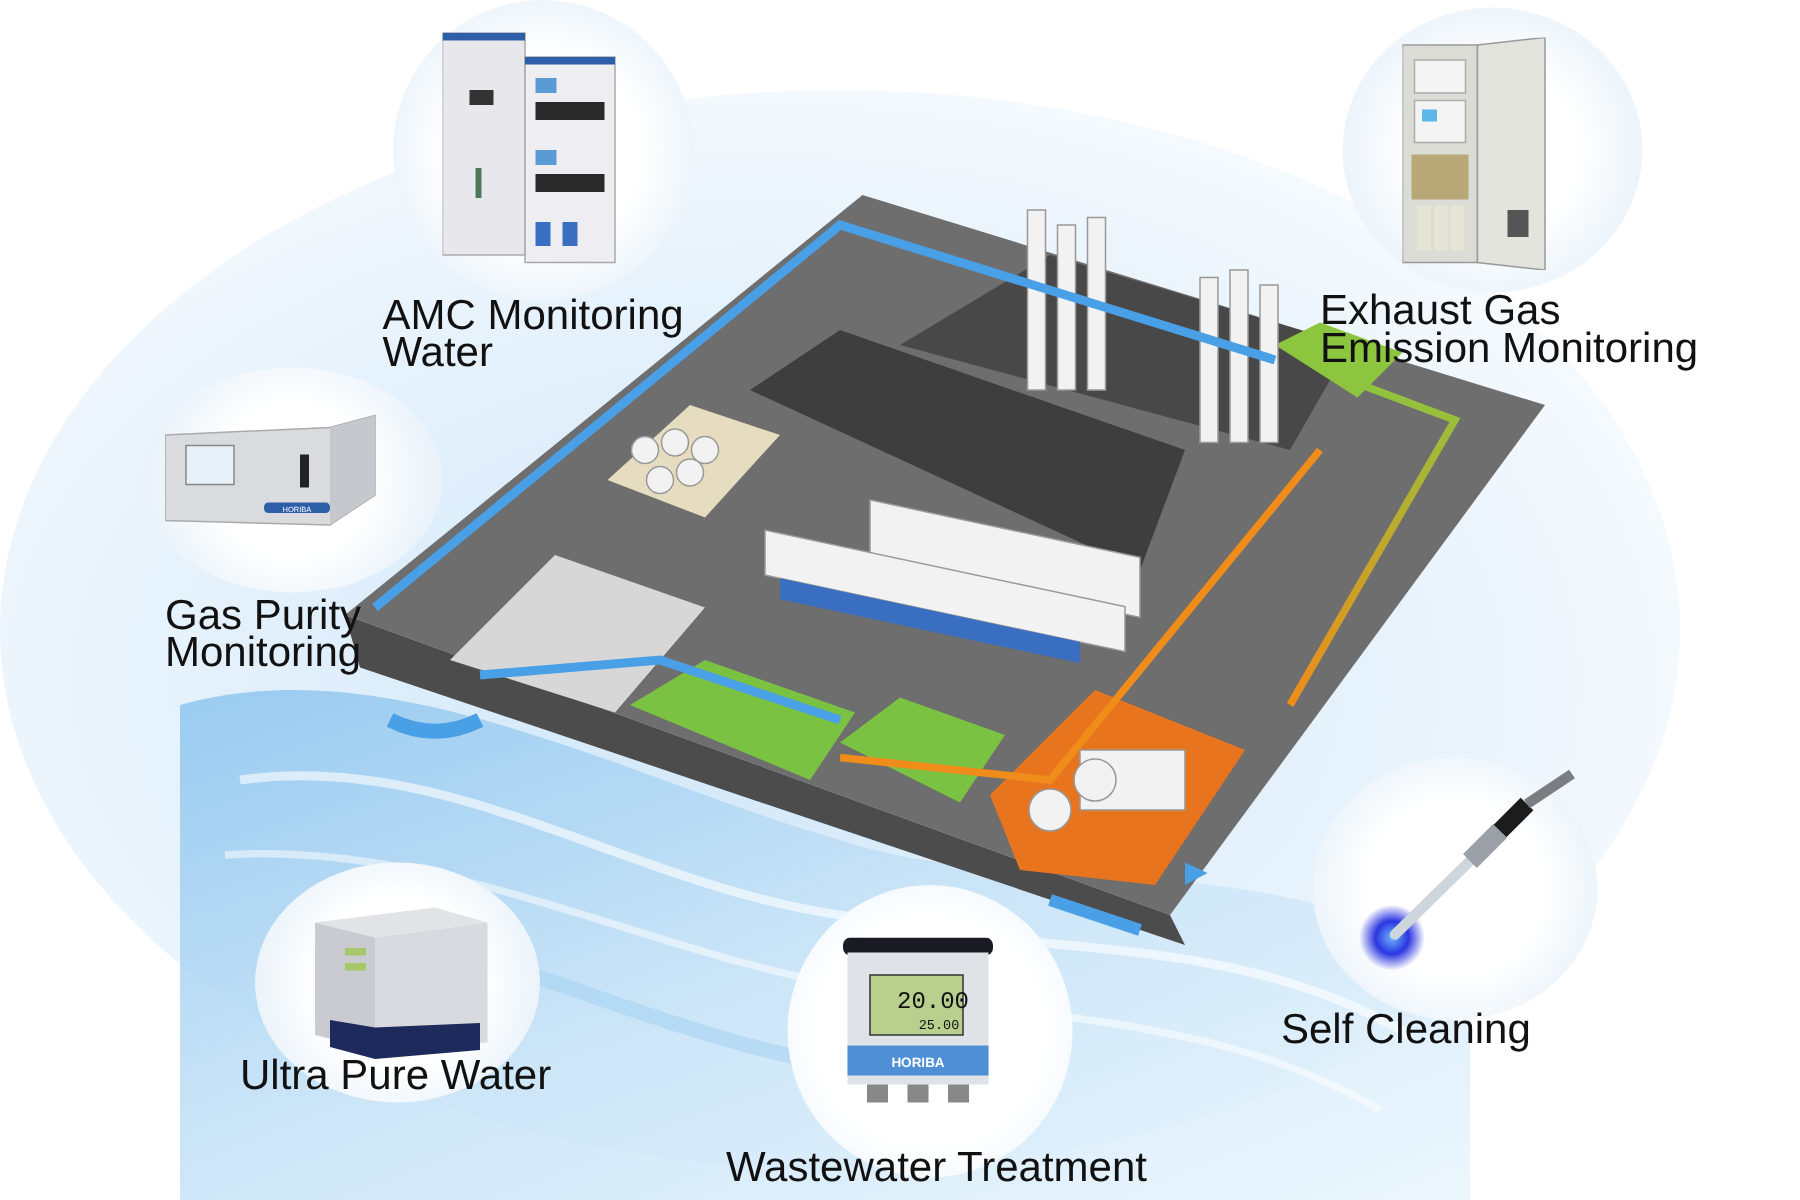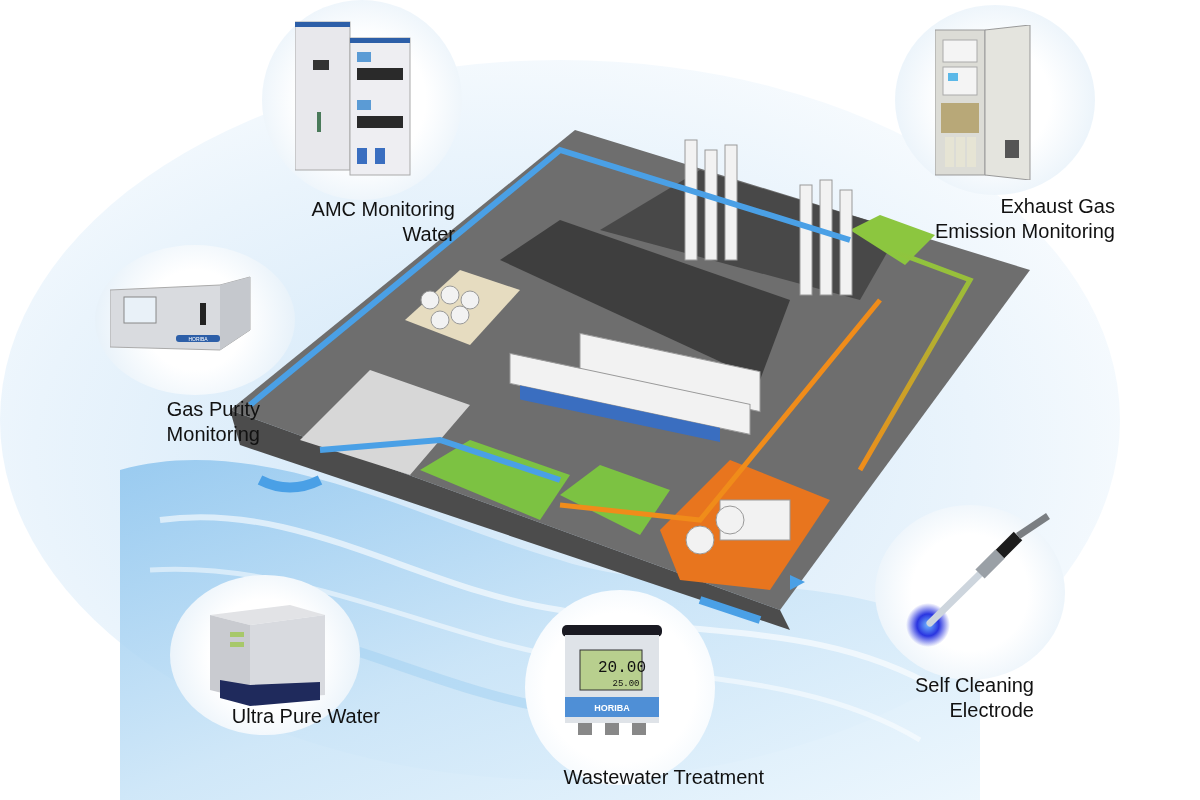--- a/index.html
+++ b/index.html
@@ -4,22 +4,22 @@
 <style>
   html, body { margin: 0; padding: 0; }
   body {
     width: 1200px; height: 800px; overflow: hidden; position: relative;
     background: #ffffff;
     font-family: "Liberation Sans", sans-serif;
   }
   #stage { position: absolute; left: 0; top: 0; width: 1200px; height: 800px; }
   .halo { position: absolute; border-radius: 50%; }
   .label {
-    position: absolute; color: #111; font-size: 20px; line-height: 25px;
-    text-align: right; white-space: nowrap;
+    position: absolute; color: #111; font-size: 28px; line-height: 25px;
+    text-align: left; white-space: nowrap;
     font-family: "Liberation Sans", sans-serif;
   }
   .label span { display: block; }
   .device { position: absolute; }
 </style>
 </head>
 <body>
 
 <div id="stage">
 
@@ -184,15 +184,14 @@
     <span>Emission Monitoring</span>
   </div>
   <div class="label" style="left:160px;top:704px;width:220px;">
     <span>Ultra Pure Water</span>
   </div>
   <div class="label" style="left:484px;top:765px;width:280px;">
     <span>Wastewater Treatment</span>
   </div>
   <div class="label" style="left:854px;top:673px;width:180px;">
     <span>Self Cleaning</span>
-    <span>Electrode</span>
   </div>
 </div>
 
 </body></html>

